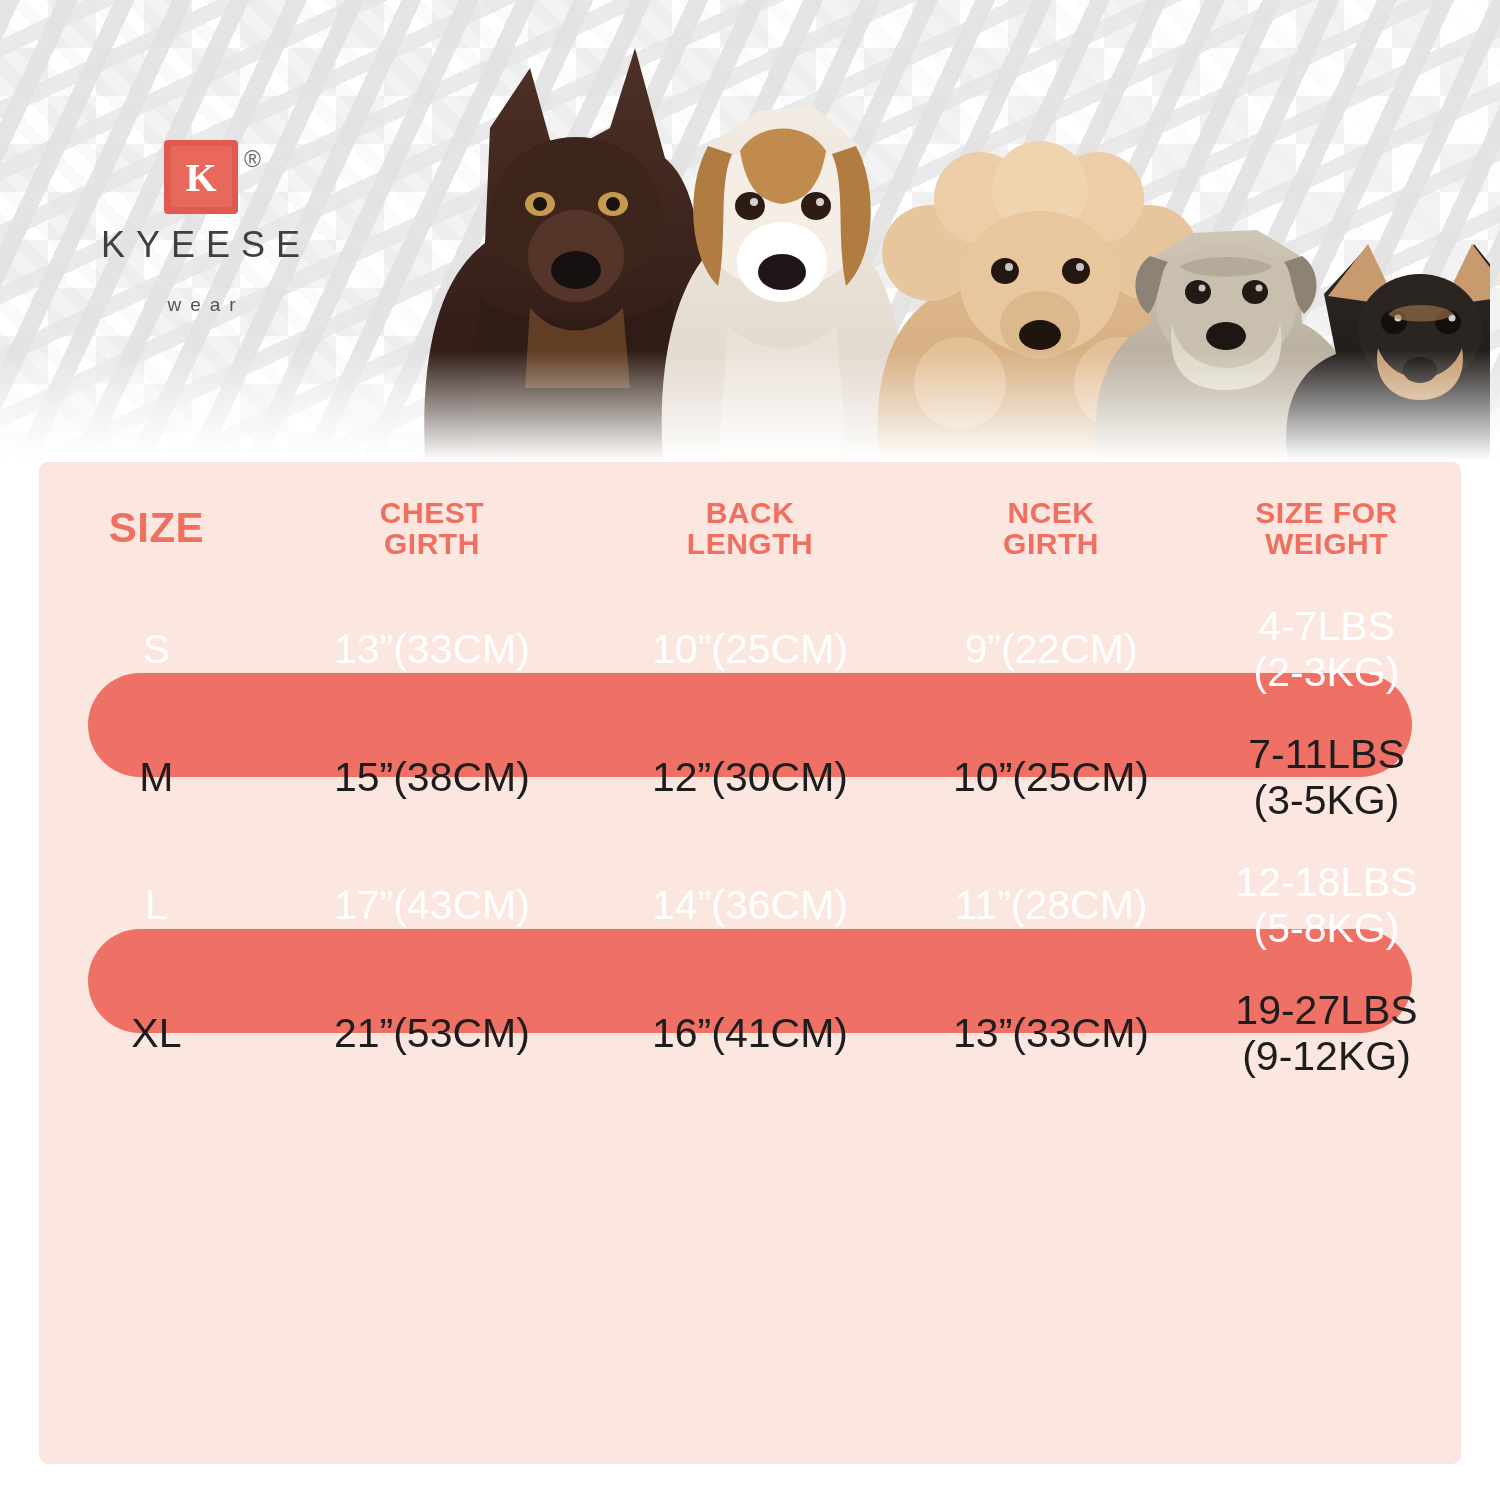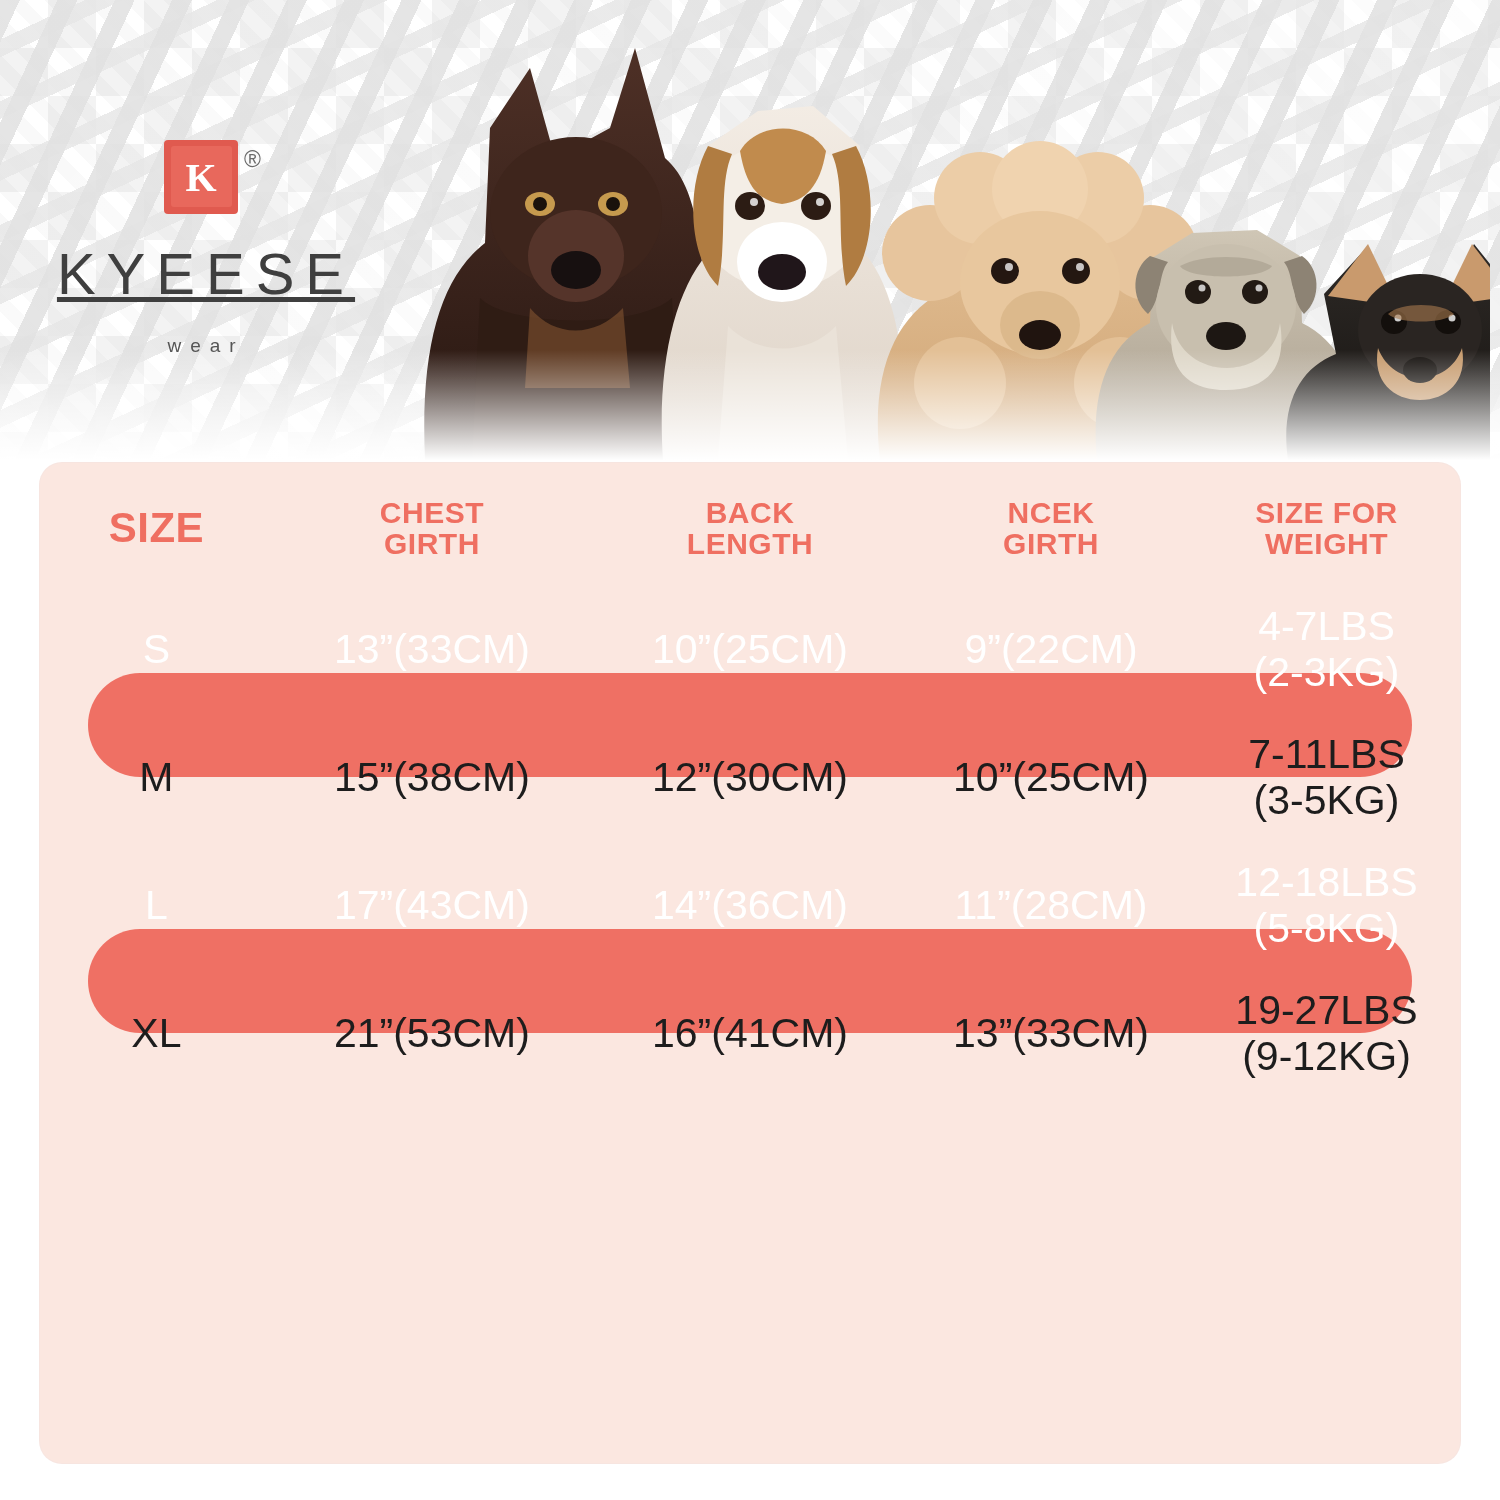--- a/index.html
+++ b/index.html
@@ -74,28 +74,27 @@
     font-family: "Liberation Serif", serif;
     letter-spacing: 0px;
     z-index: 2;
   }
   .reg-mark {
     position: absolute;
     left: 208px; top: 6px;
     font-size: 23px; color: #6b6b6b;
   }
   .brand-name {
-    margin-top: 26px;
-    font-size: 58px;
+    margin-top: 10px;
+    font-size: 36px;
     letter-spacing: 11px;
     color: #3f3f3f;
     font-weight: 400;
     font-family: "Liberation Sans", sans-serif;
     padding-left: 10px;
-    text-decoration: underline;
   }
   .brand-sub {
     margin-top: 28px;
     font-size: 19px;
     letter-spacing: 9px;
     color: #555555;
     padding-left: 10px;
   }
 
   
@@ -104,21 +103,21 @@
     left: 380px; top: 8px;
     width: 1110px; height: 452px;
   }
 
   
   .card {
     position: absolute;
     left: 40px; top: 463px;
     width: 1420px; height: 1000px;
     background: #fbe7e0;
-    border-radius: 22px;
+    border-radius: 8px;
     box-shadow: 0 0 0 1px rgba(232,180,166,.35);
     overflow: hidden;
   }
 
   table.size-table {
     width: 100%;
     border-collapse: separate;
     border-spacing: 0;
     table-layout: fixed;
   }

